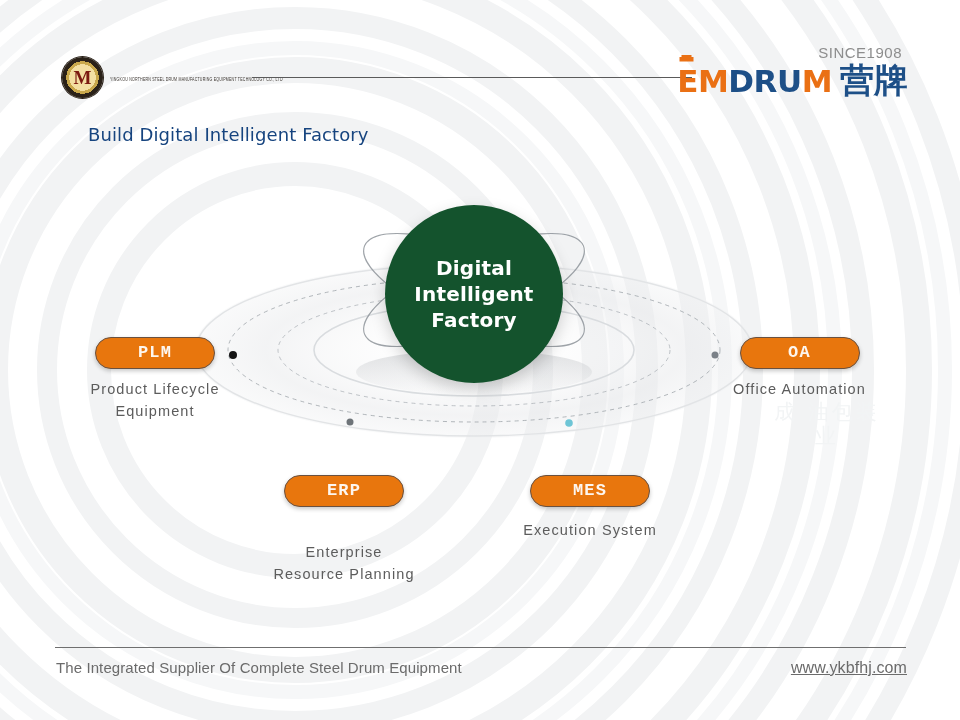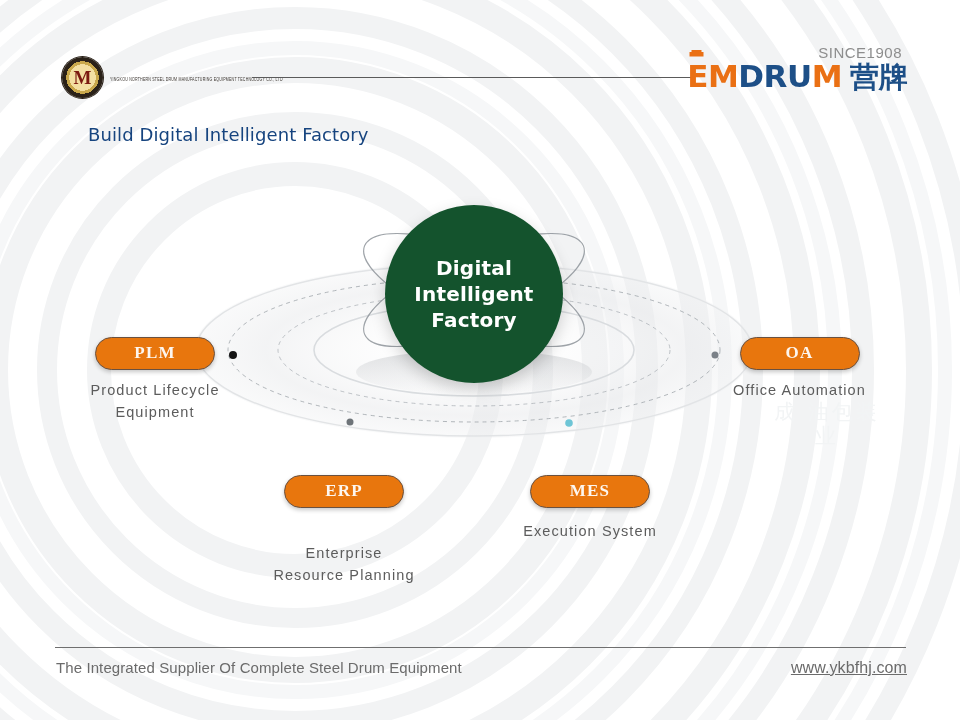--- a/index.html
+++ b/index.html
@@ -148,21 +148,21 @@
   .em-dru {
     font-family: "DejaVu Sans", sans-serif;
     font-weight: bold;
     font-size: 31px;
     color: #1d4f87;
     letter-spacing: -0.5px;
   }
   .em-cn {
     font-family: "DejaVu Sans", sans-serif;
     font-weight: bold;
-    font-size: 29px;
+    font-size: 34px;
     color: #1d4f87;
     margin-left: 8px;
     letter-spacing: 0px;
   }
 
   
   .section-title {
     position: absolute;
     left: 88px;
     top: 124px;
@@ -217,21 +217,21 @@
   }
 
   
   .node { position: absolute; z-index: 7; text-align: center; }
   .pill {
     display: inline-block;
     background: #e8760d;
     border: 1.5px solid #6a5140;
     border-radius: 17px;
     color: #fdf6ef;
-    font-family: Liberation Serif, serif;
+    font-family: Liberation Mono, monospace;
     font-weight: bold;
     font-size: 17px;
     letter-spacing: 1.2px;
     padding: 5px 0 6px 0;
     width: 120px;
     box-shadow: 0 2px 4px rgba(0,0,0,.22);
   }
   .node-caption {
     margin-top: 9px;
     font-family: "Liberation Sans", sans-serif;

